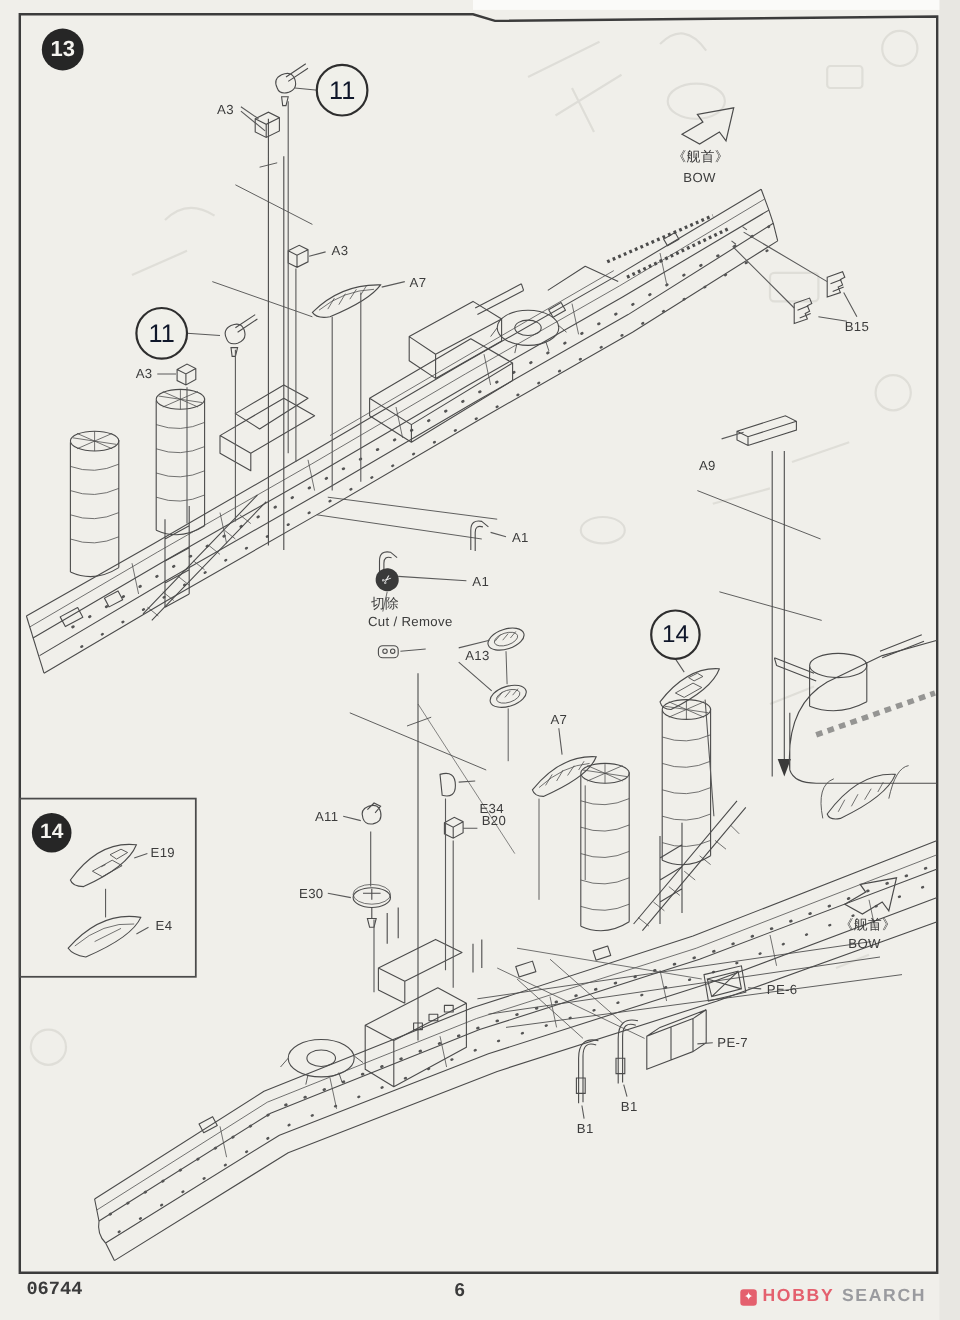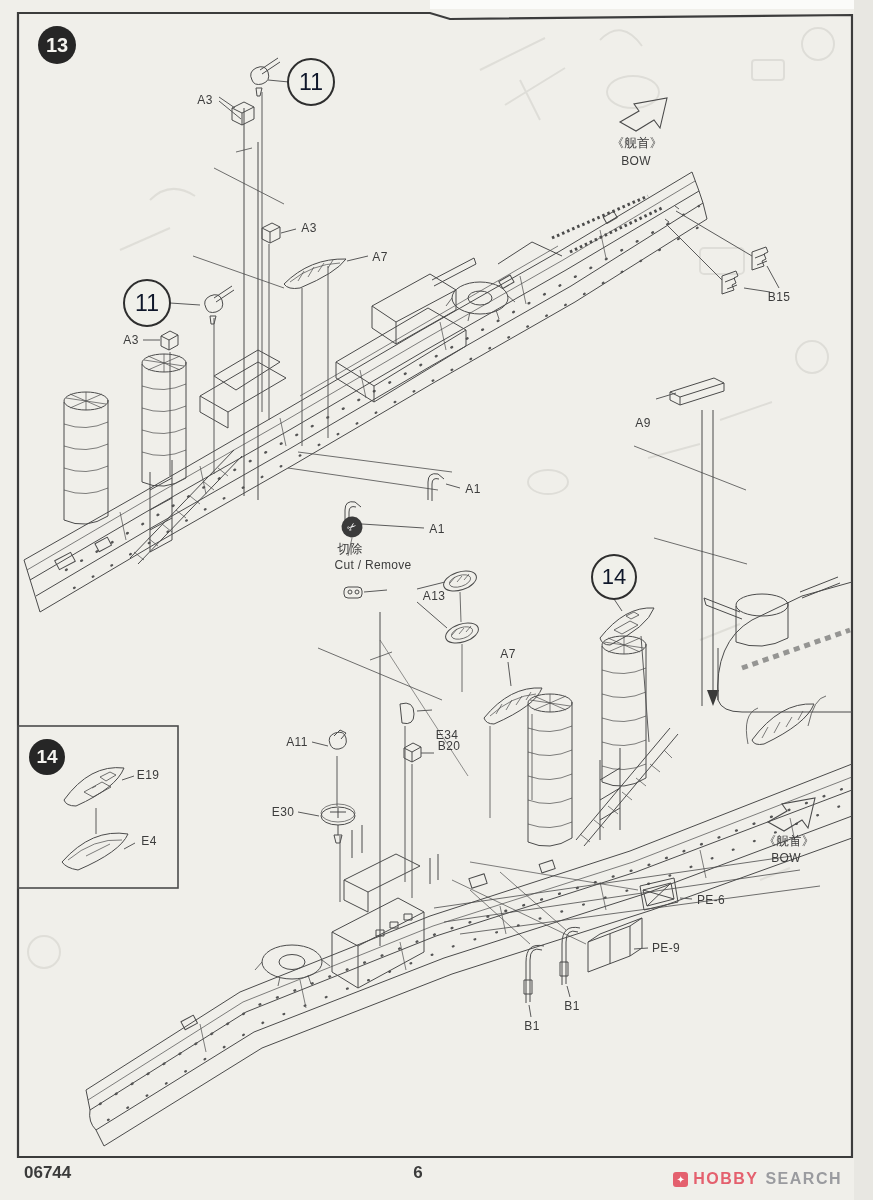--- a/index.html
+++ b/index.html
@@ -10,21 +10,21 @@
   .lbl{position:absolute;font-size:12px;color:#3c3c3c;white-space:nowrap;transform:translate(-50%,-50%);letter-spacing:.3px;}
   .lbl.small{font-size:12.5px;}
   .stepcircle{position:absolute;width:38px;height:38px;border-radius:50%;background:#262626;color:#f4f3ef;
       display:flex;align-items:center;justify-content:center;font-size:20px;font-weight:bold;transform:translate(-50%,-50%);}
   .refcircle{position:absolute;width:44px;height:44px;border-radius:50%;background:rgba(240,239,234,.9);
       border:2px solid #2e2e2e;color:#0f172a;display:flex;align-items:center;justify-content:center;
       font-size:23px;transform:translate(-50%,-50%);}
   .refcircle.mid{width:42px;height:42px;font-size:22px;}
   .cuticon{position:absolute;width:21px;height:21px;border-radius:50%;background:#3a3a3a;color:#fff;
       display:flex;align-items:center;justify-content:center;font-size:11px;transform:translate(-50%,-50%) rotate(-40deg);}
-  #footer-kit{position:absolute;left:24px;top:1163px;font-size:17px;font-weight:bold;color:#3b3b3b;}
+  #footer-kit{position:absolute;left:24px;top:1163px;font-size:17px;font-weight:bold;color:#3b3b3b;font-family:Liberation Mono, monospace;}
   #footer-page{position:absolute;left:418px;top:1163px;font-size:17px;font-weight:bold;color:#3b3b3b;transform:translateX(-50%);}
   #watermark{position:absolute;right:12px;top:1170px;display:flex;align-items:center;gap:5px;}
   #wm-icon{width:15px;height:15px;background:#e4606e;border-radius:3px;color:#fff;font-size:10px;
       display:flex;align-items:center;justify-content:center;}
   .wm-hobby{color:#e4606e;font-weight:bold;font-size:16px;letter-spacing:1.5px;}
   .wm-search{color:#9a9b9f;font-weight:bold;font-size:16px;letter-spacing:1.5px;margin-left:2px;}
 </style>
 </head>
 <body>
 
@@ -290,21 +290,21 @@
   <div class="lbl" style="left:643px;top:423px;">A9</div>
   <div class="lbl" style="left:779px;top:297px;">B15</div>
   <div class="lbl" style="left:508px;top:654px;">A7</div>
   <div class="lbl" style="left:447px;top:711px;margin-top:24px;">E34</div>
   <div class="lbl" style="left:297px;top:742px;">A11</div>
   <div class="lbl" style="left:449px;top:746px;">B20</div>
   <div class="lbl" style="left:283px;top:812px;">E30</div>
   <div class="lbl" style="left:148px;top:775px;">E19</div>
   <div class="lbl" style="left:149px;top:841px;">E4</div>
   <div class="lbl" style="left:711px;top:900px;">PE-6</div>
-  <div class="lbl" style="left:666px;top:948px;">PE-9</div>
+  <div class="lbl" style="left:666px;top:948px;">PE-7</div>
   <div class="lbl" style="left:572px;top:1006px;">B1</div>
   <div class="lbl" style="left:532px;top:1026px;">B1</div>
 
   <div class="cuticon" style="left:352px;top:527px;">✂</div>
   <div class="lbl small" style="left:350px;top:549px;">切除</div>
   <div class="lbl" style="left:349px;top:565px;margin-left:24px;">Cut / Remove</div>
 
   <div class="lbl small" style="left:637px;top:143px;">《舰首》</div>
   <div class="lbl" style="left:636px;top:161px;">BOW</div>
   <div class="lbl small" style="left:789px;top:841px;">《舰首》</div>

